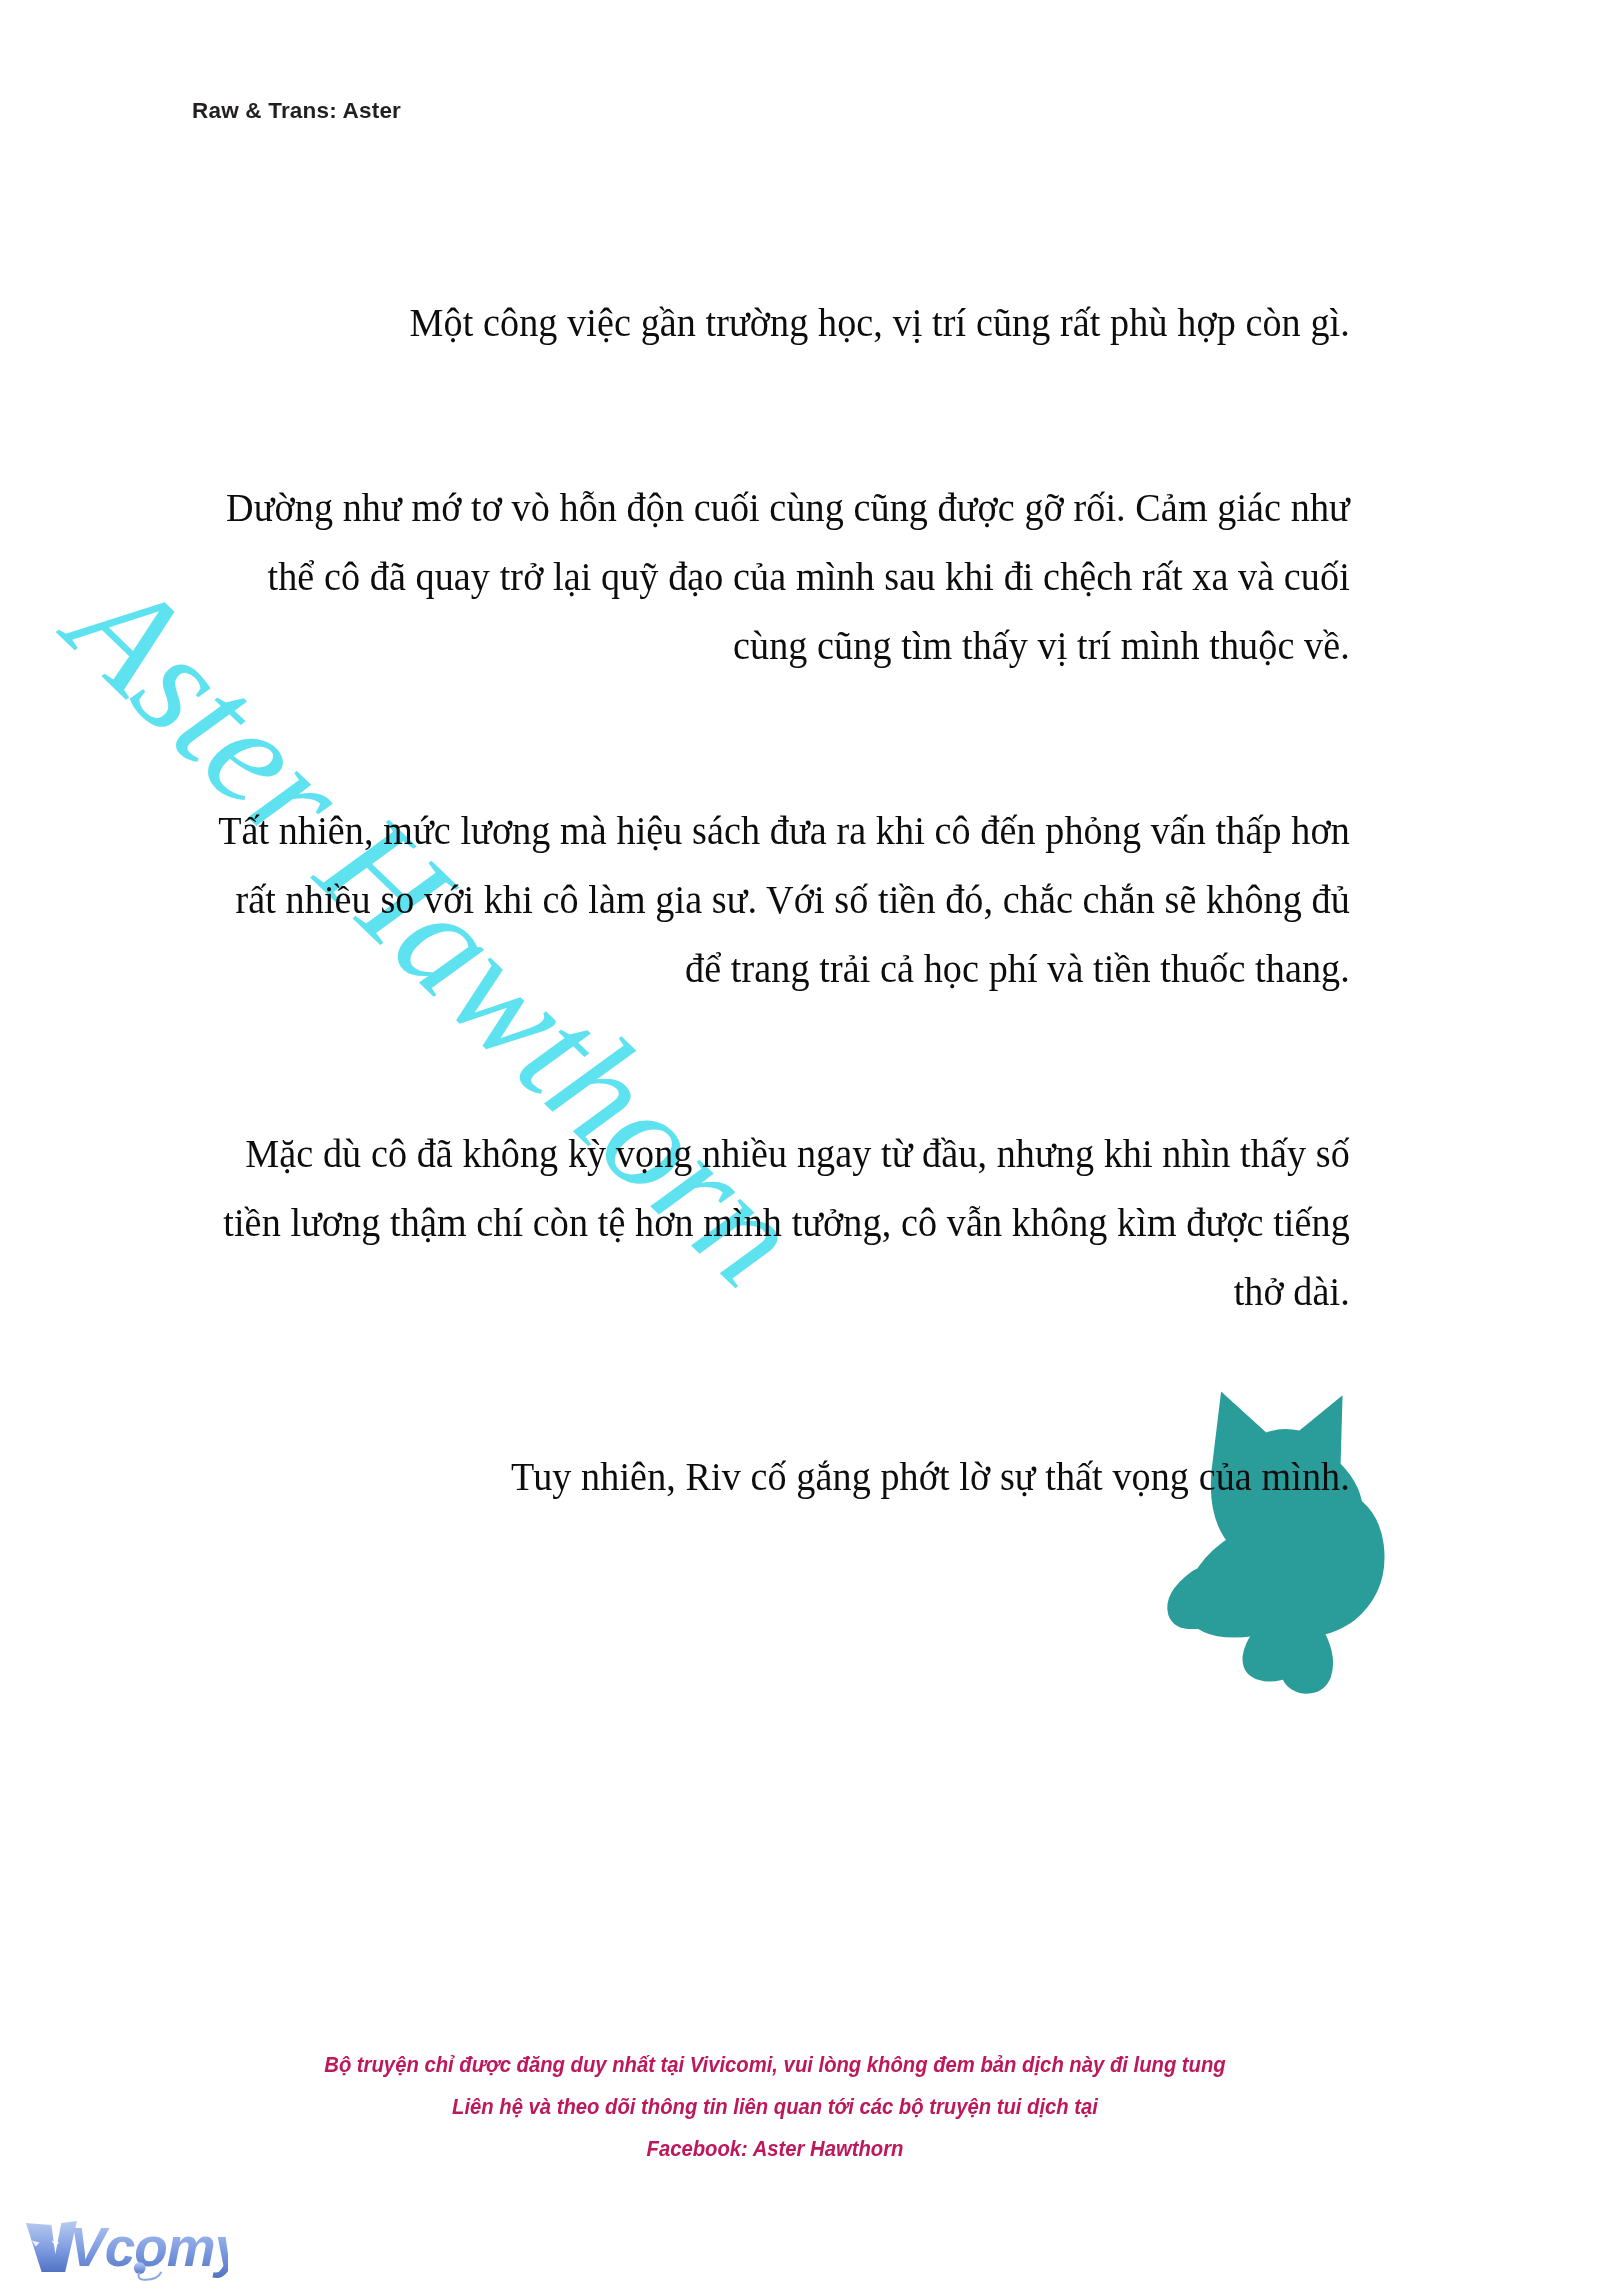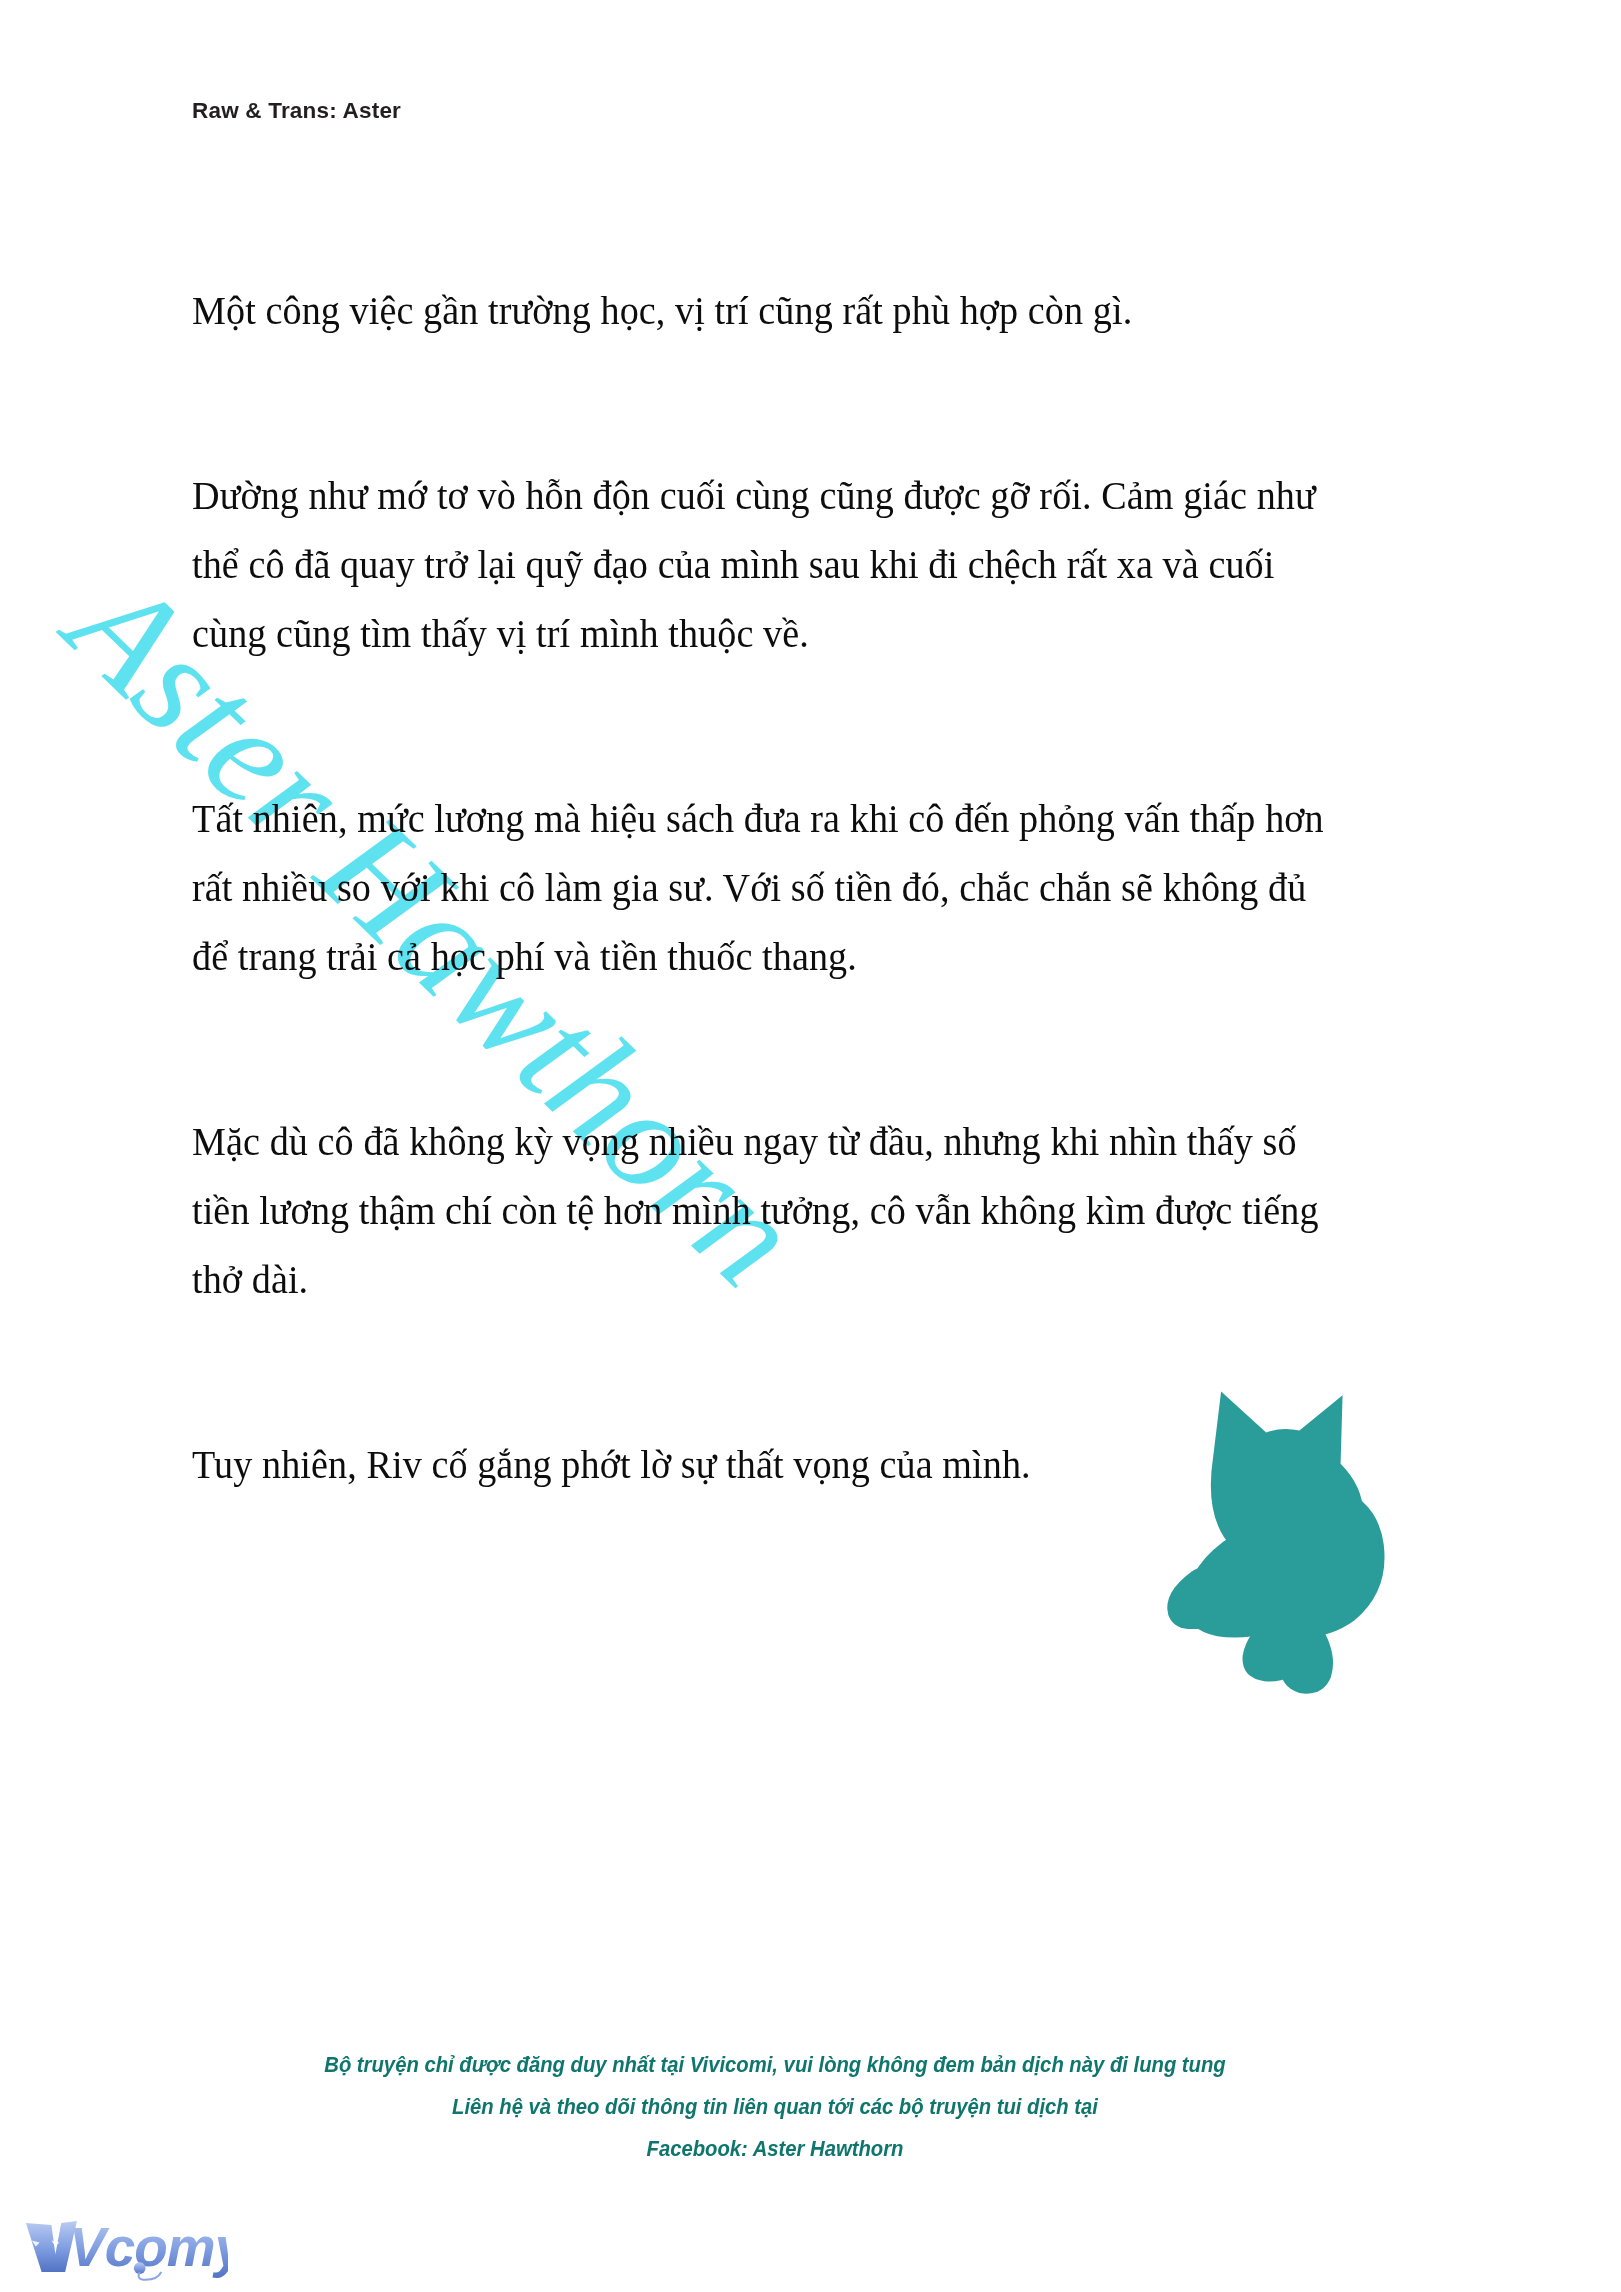--- a/index.html
+++ b/index.html
@@ -57,23 +57,24 @@
     width: 294px;
     height: 333px;
     z-index: 1;
     pointer-events: none;
   }
 
   
   .body-text {
     position: absolute;
     left: 192px;
-    top: 276px;
+    top: 288px;
     width: 1245px;
     z-index: 3;
+    text-align: right;
   }
 
   .para {
     font-size: 41px;
     line-height: 69px;
     color: #0d0d0d;
     margin: 0 0 69px 0;
     letter-spacing: 0.1px;
     transform: scaleX(0.93);
     transform-origin: left center;
@@ -85,21 +86,21 @@
     position: absolute;
     left: 0;
     right: 0;
     top: 2044px;
     text-align: center;
     font-family: "Liberation Sans", "DejaVu Sans", sans-serif;
     font-style: italic;
     font-weight: bold;
     font-size: 22.5px;
     line-height: 42px;
-    color: #0f766e;
+    color: #be185d;
     z-index: 3;
   }
   .footer-note div { transform: scaleX(0.9); }
 
   
   .logo {
     position: absolute;
     left: 21.6px;
     top: 2211px;
     width: 206px;

